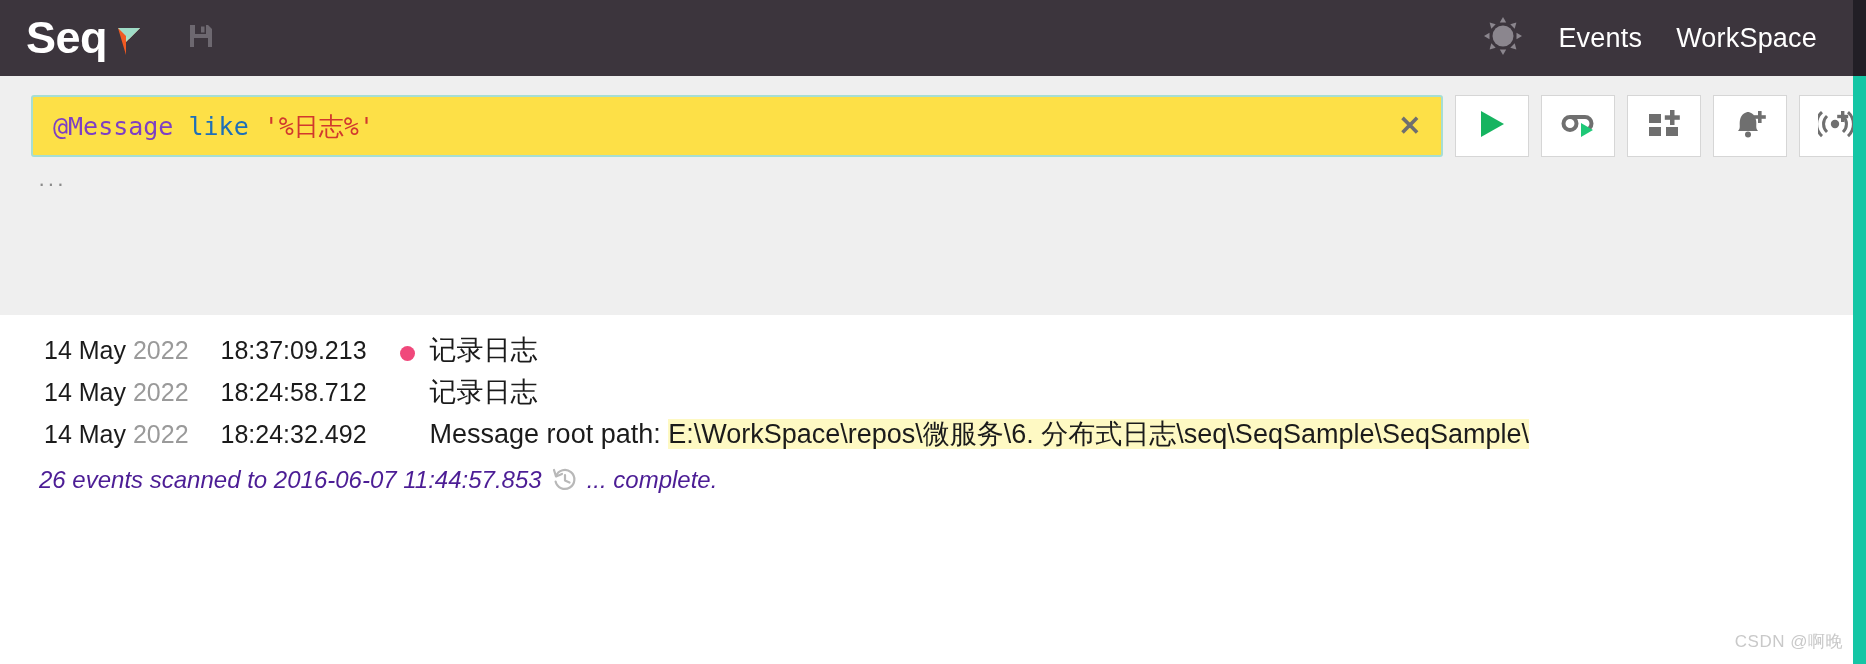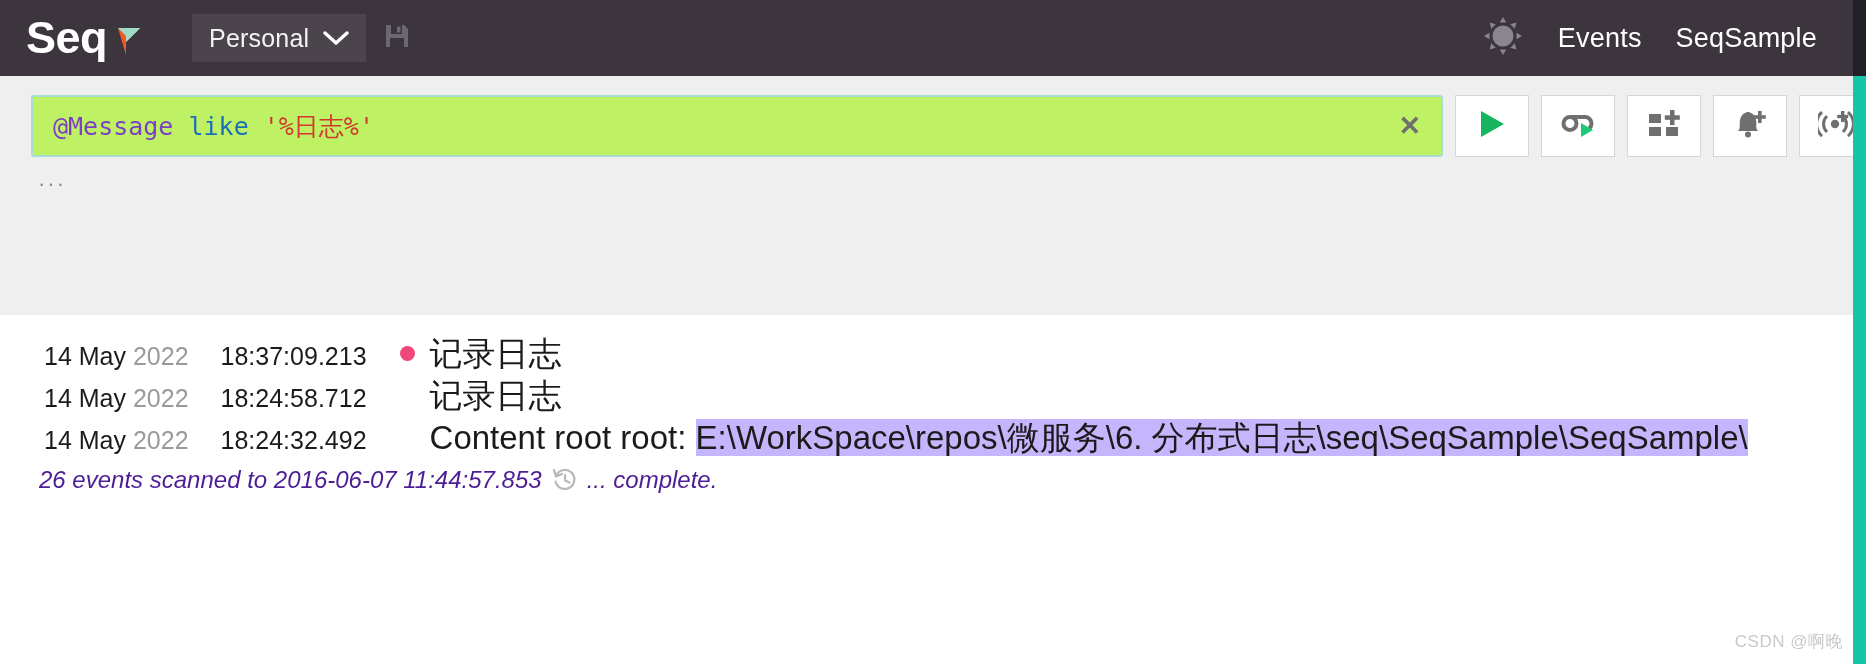--- a/index.html
+++ b/index.html
@@ -112,21 +112,21 @@
   #query-row {
     position: absolute;
     top: 19px; left: 31px;
     display: flex;
     align-items: stretch;
     height: 62px;
   }
   #query-box {
     width: 1412px;
     height: 62px;
-    background: #bef264;
+    background: #fde047;
     border: 2px solid #a6ded3;
     border-radius: 3px;
     display: flex;
     align-items: center;
     padding: 0 14px 0 20px;
     position: relative;
   }
   #query-text {
     font-family: "DejaVu Sans Mono", monospace;
     font-size: 25px;
@@ -258,25 +258,25 @@
     align-items: center;
     align-self: center;
   }
   .ev-dot {
     width: 15px; height: 15px;
     border-radius: 50%;
     background: #f0487b;
     display: block;
   }
   .ev-msg {
-    font-size: 33px;
+    font-size: 27px;
     color: #1b1b1b;
     white-space: pre;
   }
-  .ev-msg .hl { background: #c4b5fd; }
+  .ev-msg .hl { background: #fef9c3; }
 
   #status-line {
     display: flex;
     align-items: center;
     padding-left: 39px;
     margin-top: 8px;
     color: #4c1d95;
     font-style: italic;
     font-size: 24px;
   }
@@ -302,28 +302,20 @@
     <span class="logo-text">Seq</span>
     <span class="logo-mark">
       <svg width="26" height="30" viewBox="0 0 26 30">
         <path d="M2,2 L24,2 L10,16 L10,29 Z" fill="#f05a22"></path>
         <path d="M24,2 L10,16 L10,3 Z" fill="#a8e0c8"></path>
         <path d="M2,2 L24,2 L13,13 Z" fill="#9fdcc7"></path>
       </svg>
     </span>
   </div>
 
-  <div class="env-select">
-    <span class="env-label">Personal</span>
-    <span class="chev">
-      <svg width="26" height="16" viewBox="0 0 26 16">
-        <path d="M2,3 L13,13 L24,3" fill="none" stroke="#ffffff" stroke-width="3.4" stroke-linecap="round" stroke-linejoin="round"></path>
-      </svg>
-    </span>
-  </div>
 
   <div class="save-btn">
     <span>
       <svg width="26" height="26" viewBox="0 0 26 26">
         <path d="M2,2 L20,2 L24,6 L24,24 L2,24 Z" fill="#6d6870"></path>
         <rect x="7" y="2" width="11" height="9" fill="#3c353d"></rect>
         <rect x="13" y="3.5" width="3.5" height="6" fill="#6d6870"></rect>
         <rect x="6" y="15" width="14" height="9" fill="#3c353d"></rect>
       </svg>
     </span>
@@ -343,21 +335,21 @@
               <polygon points="7.6,7.6 13.7,9.3 9.3,13.7"></polygon>
               <polygon points="34.4,34.4 28.3,32.7 32.7,28.3"></polygon>
               <polygon points="34.4,7.6 32.7,13.7 28.3,9.3"></polygon>
               <polygon points="7.6,34.4 9.3,28.3 13.7,32.7"></polygon>
             </g>
           </g>
         </svg>
       </span>
     </div>
     <span class="nav-link">Events</span>
-    <span class="nav-link">SeqSample</span>
+    <span class="nav-link">WorkSpace</span>
   </div>
 </div>
 
 <div id="query-panel">
 
   <div id="query-row">
 
     <div id="query-box">
       <span id="query-text"><span class="tok-field">@Message</span><span> </span><span class="tok-op">like</span><span> </span><span class="tok-str">'%日志%'</span></span>
       <span id="query-clear">✕</span>
@@ -503,21 +495,21 @@
     <span class="ev-date"><span>14 May </span><span class="yr">2022</span></span>
     <span class="ev-time">18:24:58.712</span>
     <span class="ev-dot-cell"></span>
     <span class="ev-msg">记录日志</span>
   </div>
 
   <div class="event-row">
     <span class="ev-date"><span>14 May </span><span class="yr">2022</span></span>
     <span class="ev-time">18:24:32.492</span>
     <span class="ev-dot-cell"></span>
-    <span class="ev-msg"><span>Content root root: </span><span class="hl">E:\WorkSpace\repos\微服务\6. 分布式日志\seq\SeqSample\SeqSample\</span></span>
+    <span class="ev-msg"><span>Message root path: </span><span class="hl">E:\WorkSpace\repos\微服务\6. 分布式日志\seq\SeqSample\SeqSample\</span></span>
   </div>
 
   <div id="status-line">
     <span>26 events scanned to 2016-06-07 11:44:57.853</span>
     <span class="clock">
       <svg width="26" height="26" viewBox="0 0 26 26">
         <path d="M4,9 A9.5,9.5 0 1 1 3.6,14.5" fill="none" stroke="#b8b8b8" stroke-width="2.2" stroke-linecap="round"></path>
         <polyline points="2,3 4,9.4 10,7" fill="none" stroke="#b8b8b8" stroke-width="2.2" stroke-linecap="round" stroke-linejoin="round"></polyline>
         <polyline points="13,8 13,13.5 17.5,15.5" fill="none" stroke="#b8b8b8" stroke-width="2.2" stroke-linecap="round" stroke-linejoin="round"></polyline>
       </svg>

